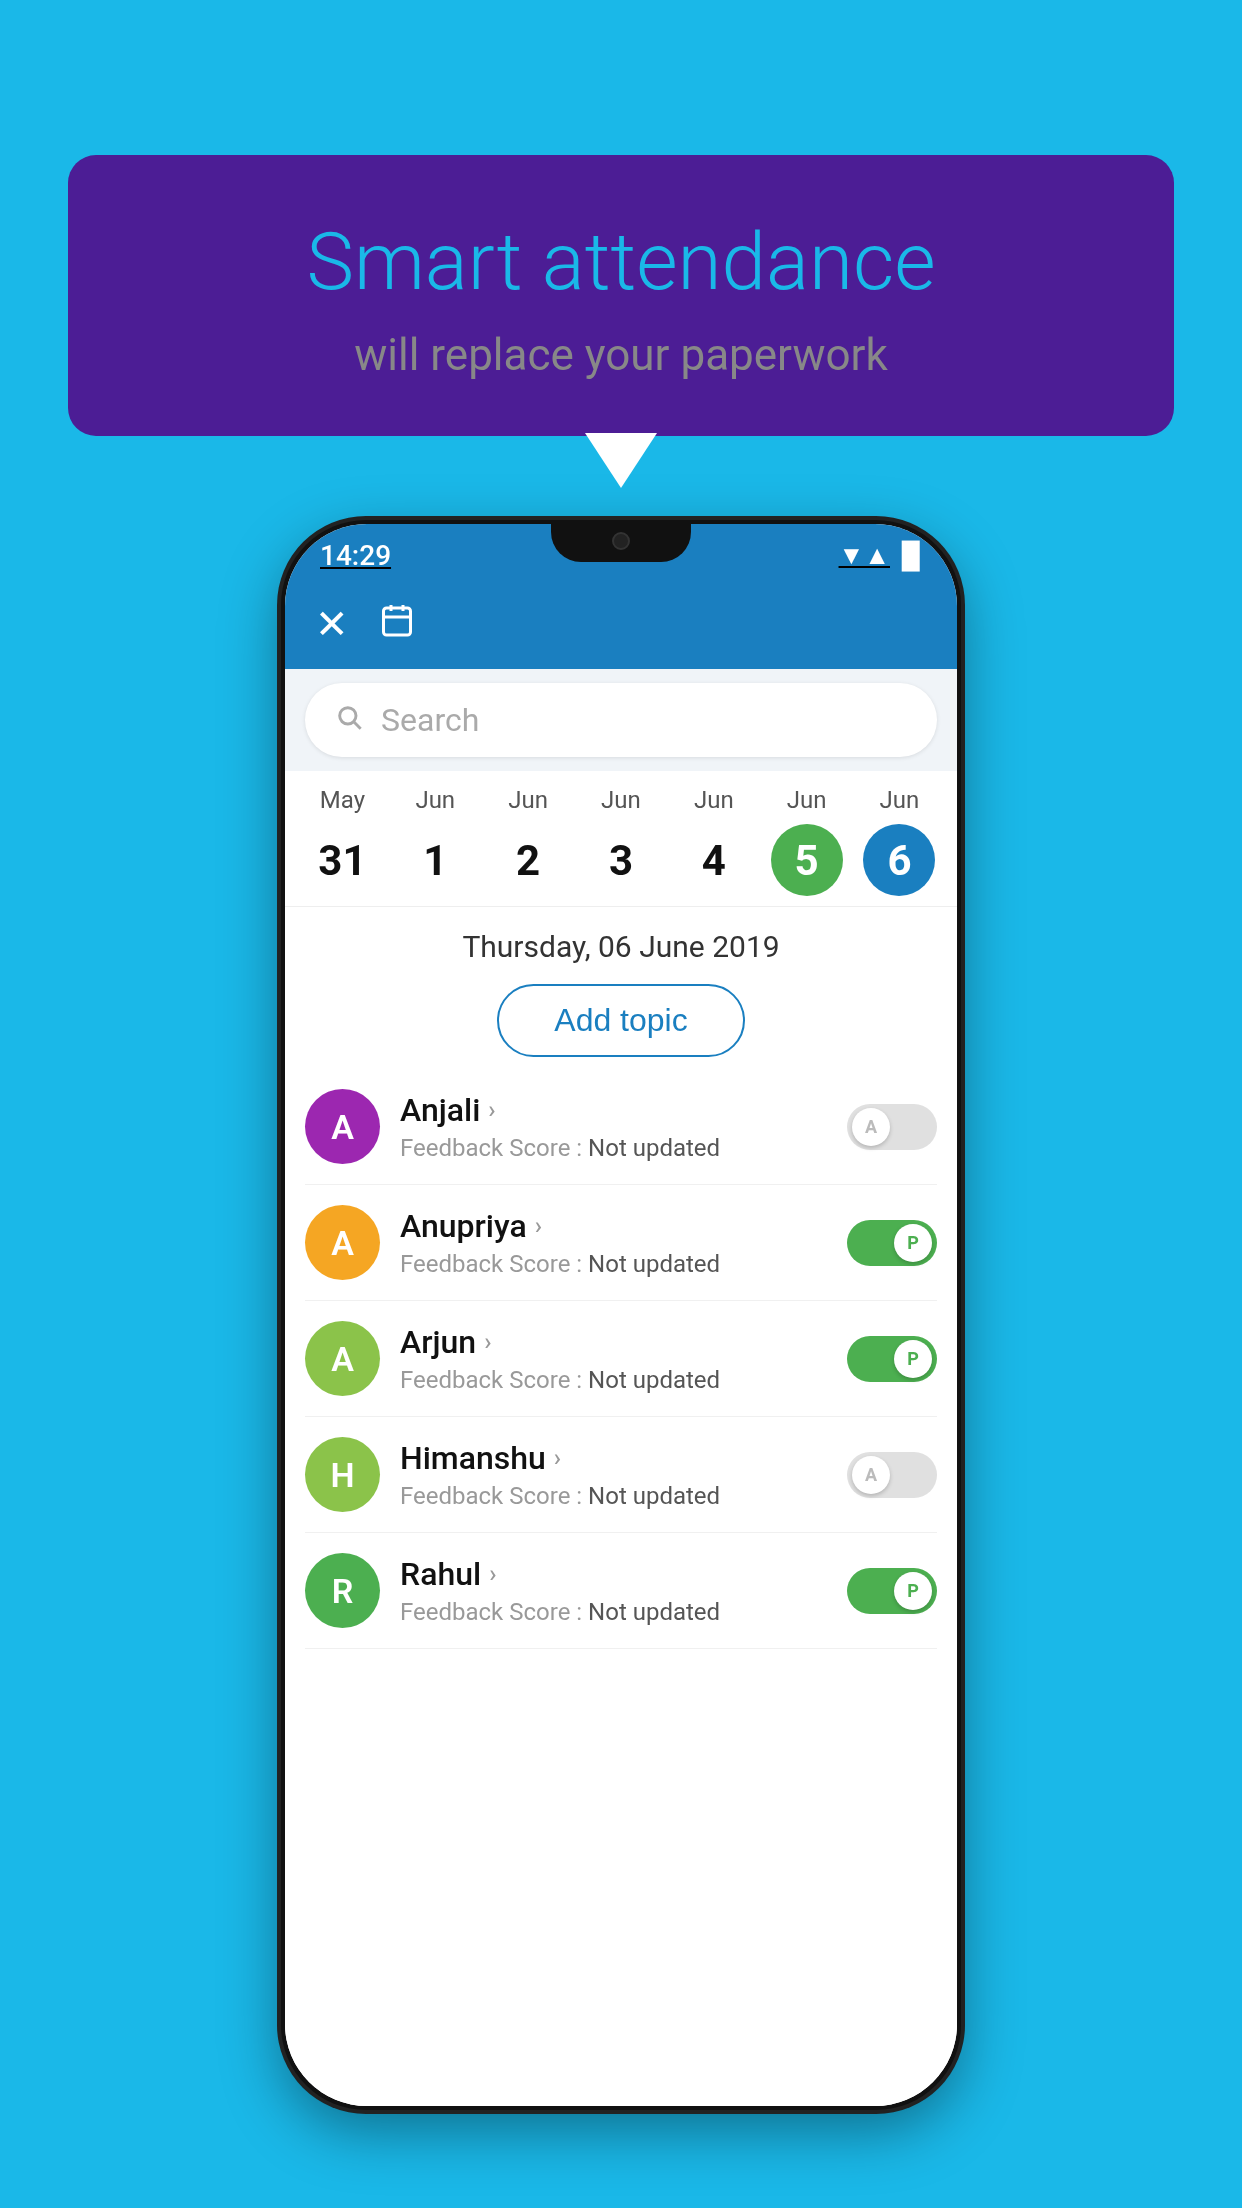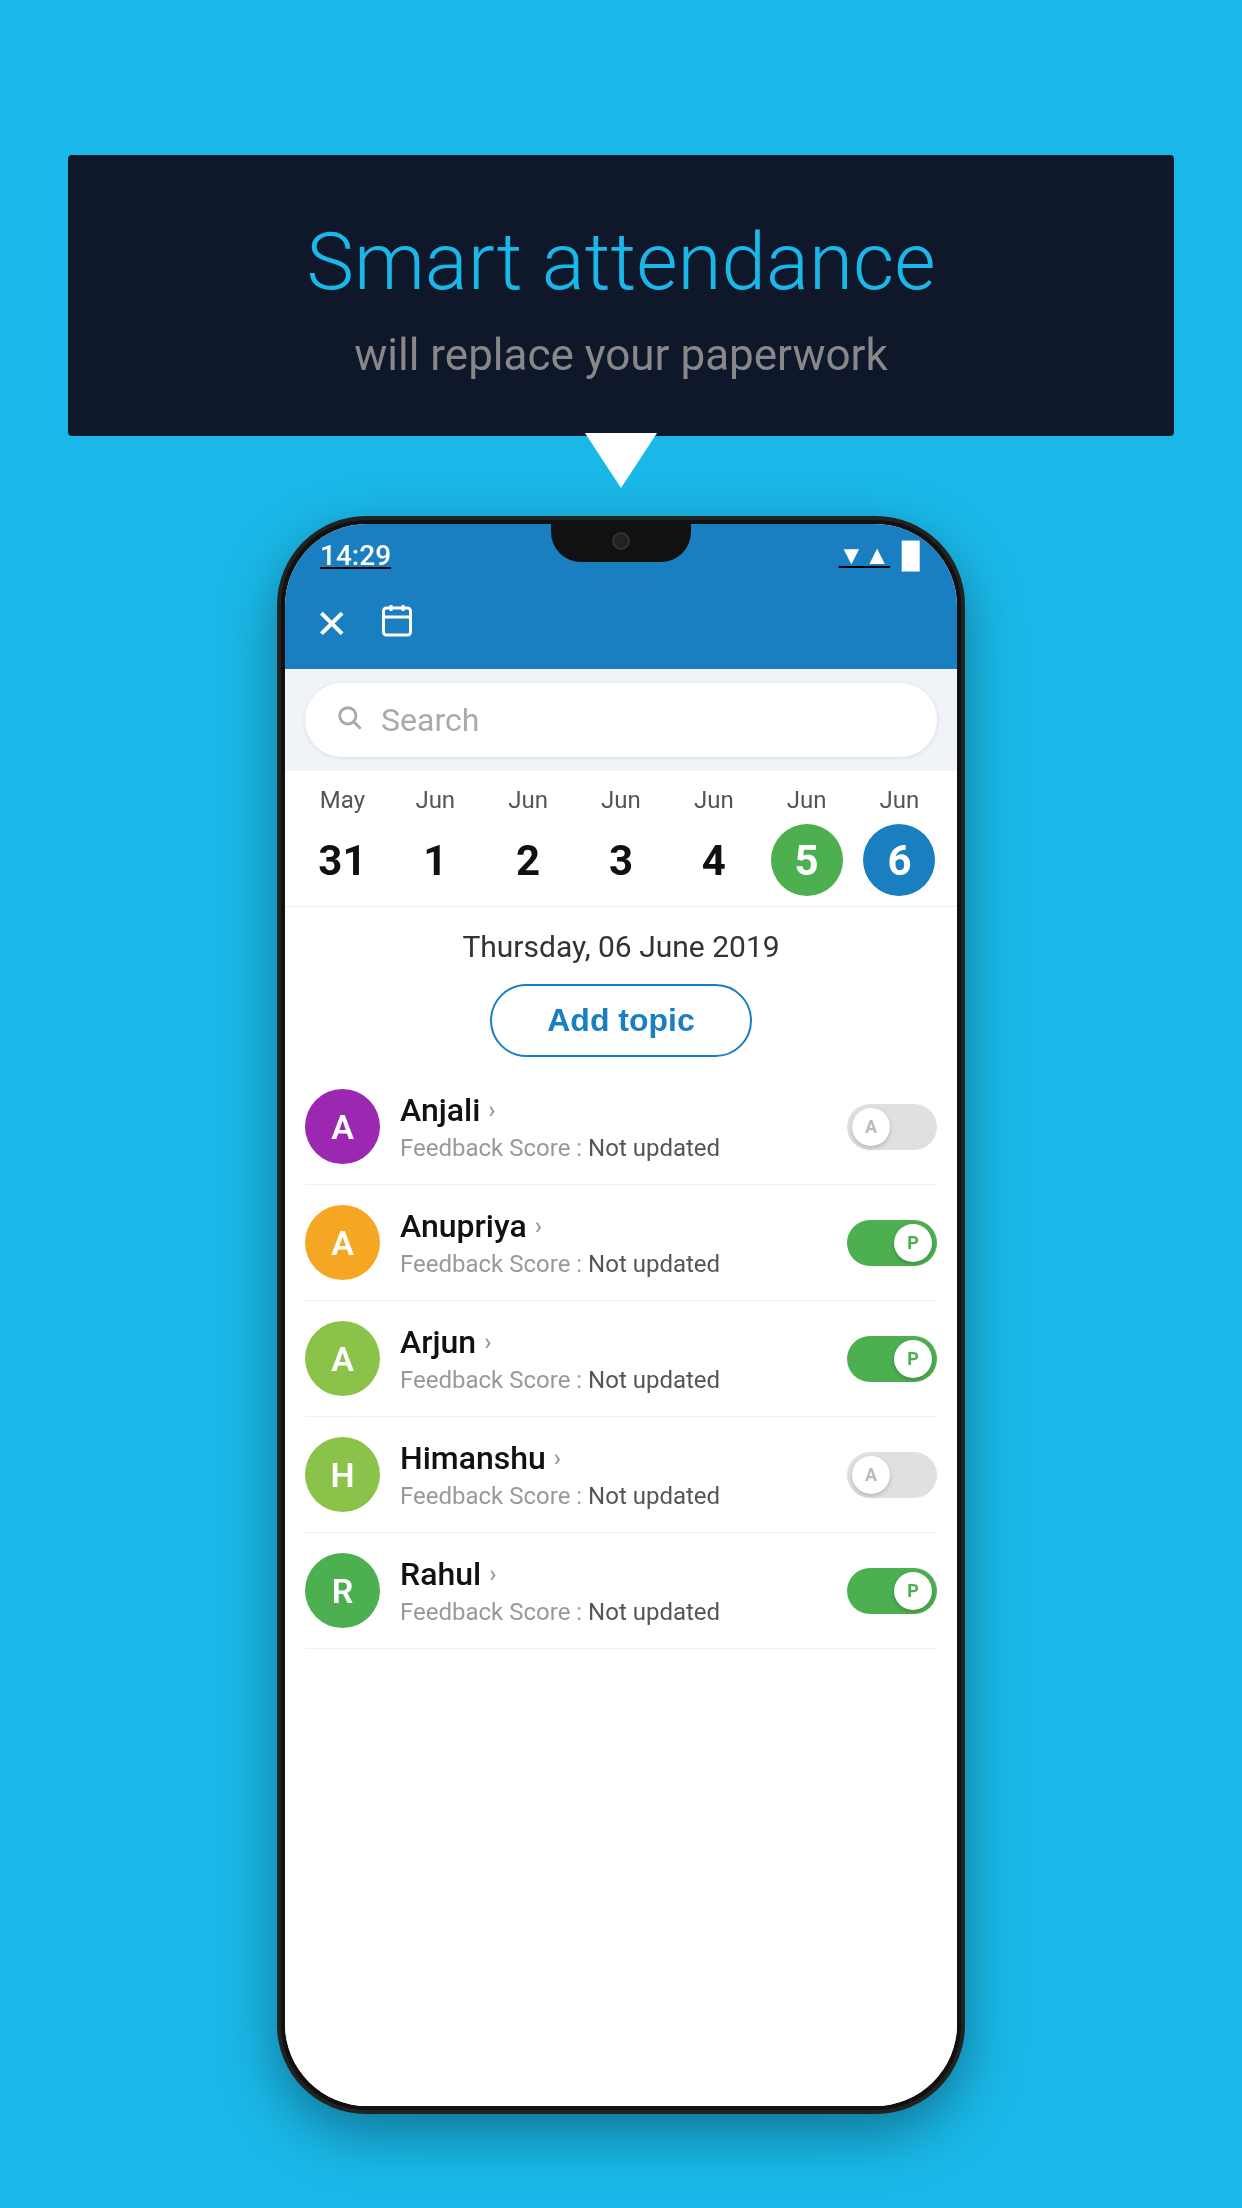--- a/index.html
+++ b/index.html
@@ -15,22 +15,22 @@
 
     
     .speech-bubble-container {
       position: absolute;
       top: 155px;
       left: 68px;
       right: 68px;
     }
 
     .speech-bubble {
-      background: #0f172a;
-      border-radius: 4px;
+      background: #4c1d95;
+      border-radius: 28px;
       padding: 60px 50px 55px;
       text-align: center;
       position: relative;
     }
 
     .speech-bubble::after {
       content: '';
       position: absolute;
       bottom: -52px;
       left: 50%;
@@ -290,21 +290,20 @@
       display: block;
       margin: 12px auto;
       border: 2px solid #1a7fc0;
       border-radius: 40px;
       padding: 16px 55px;
       font-size: 32px;
       color: #1a7fc0;
       background: white;
       cursor: pointer;
       width: fit-content;
-      font-weight: bold;
     }
 
     
     .avg-feedback {
       text-align: center;
       font-size: 27px;
       color: #888;
       padding: 8px 0 16px;
     }
 

